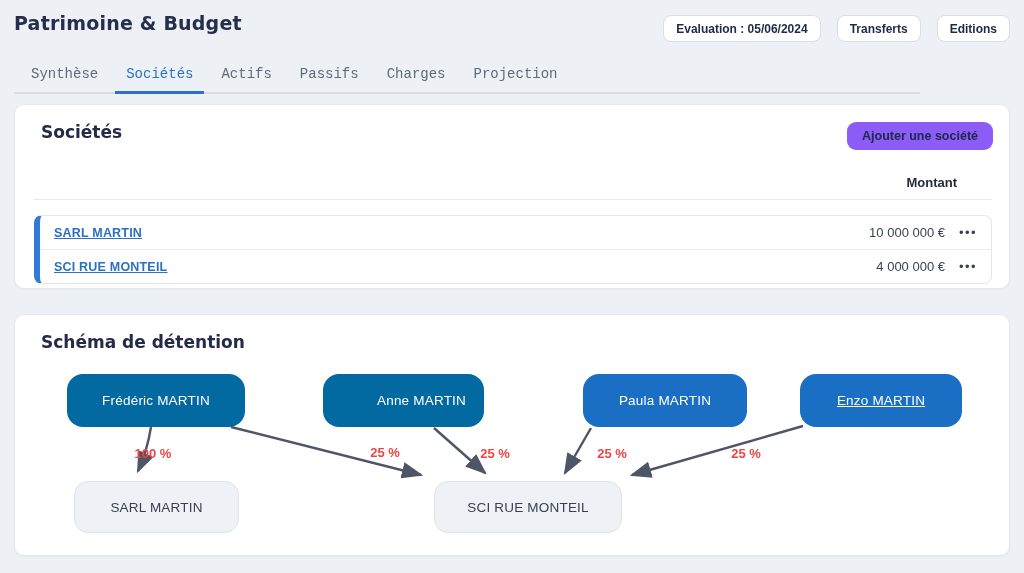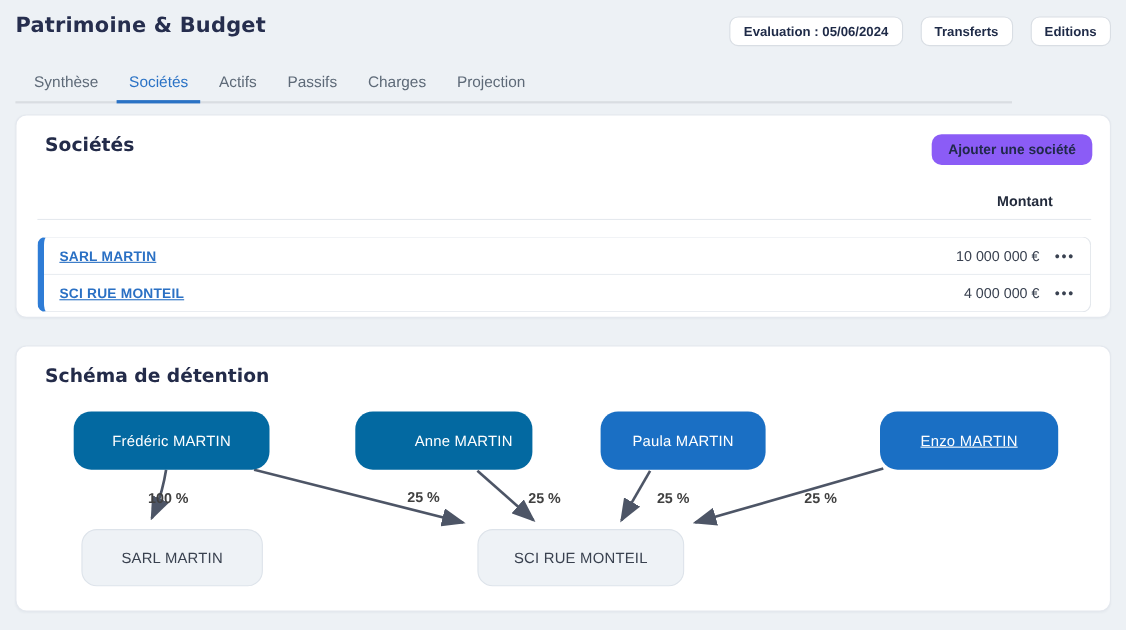--- a/index.html
+++ b/index.html
@@ -11,21 +11,21 @@
   .page-title { position:absolute; left:14px; top:12px; font-family:"DejaVu Sans", sans-serif;
                 font-size:19px; font-weight:700; color:#262e4e; letter-spacing:.2px; }
   .top-buttons { position:absolute; top:15px; right:14px; display:flex; gap:16px; }
   .btn-outline { background:#fff; border:1px solid #d9dee4; border-radius:8px; height:27px;
                  padding:0 12px; font-family:"Liberation Sans",sans-serif; font-size:12px;
                  font-weight:700; color:#1e2a47; cursor:pointer; white-space:nowrap; }
 
   
   .tabbar { position:absolute; left:14px; top:58px; width:906px; display:flex; gap:6px;
             border-bottom:2px solid #d9dde2; padding-left:6px; }
-  .tab { padding:8px 11px 9px; font-size:14px; color:#5e6a78; cursor:pointer; white-space:nowrap; }
+  .tab { padding:8px 11px 9px; font-size:14px; color:#5e6a78; cursor:pointer; white-space:nowrap;font-family:Liberation Mono, monospace; }
   .tab.active { color:#2a72c5; font-weight:500; border-bottom:3px solid #2a72c5; margin-bottom:-2px; }
 
   
   .card { position:absolute; left:14px; width:996px; background:#fff; border:1px solid #e4e8ee;
           border-radius:10px; box-shadow:0 1px 2px rgba(20,40,80,.04); }
   .card-societes { top:104px; height:185px; }
   .card-schema  { top:314px; height:242px; }
   .card-title { position:absolute; left:26px; top:17px; font-family:"DejaVu Sans", sans-serif;
                 font-size:17px; font-weight:700; color:#232b49; }
 
@@ -48,27 +48,27 @@
   
   .diagram { position:absolute; inset:0; }
   .node { position:absolute; display:flex; align-items:center; justify-content:center;
           font-size:13.5px; font-weight:500; letter-spacing:.2px; }
   .owner { border-radius:16px; color:#fff; }
   .owner-dark { background:#0369a1; }
   .owner-blue { background:#1a6fc4; }
   .company-node { border-radius:14px; background:#eef2f6; border:1px solid #dde3ea; color:#39414f; }
   .n-frederic { left:52px;  top:59px;  width:178px; height:53px; }
   .n-anne     { left:308px; top:59px;  width:161px; height:53px;padding-left:36px; }
-  .n-paula    { left:531px; top:59px;  width:150px; height:53px; }
+  .n-paula    { left:568px; top:59px;  width:164px; height:53px; }
   .n-enzo     { left:785px; top:59px;  width:162px; height:53px;text-decoration:underline; }
   .n-sarl     { left:59px;  top:166px; width:165px; height:52px; }
   .n-sci      { left:419px; top:166px; width:188px; height:52px; }
   .edges-svg { position:absolute; left:0; top:0; width:996px; height:242px; pointer-events:none; }
   .edge-label { position:absolute; transform:translate(-50%,-50%); font-size:13px; font-weight:600;
-                color:#404040; white-space:nowrap; }
+                color:#ef4444; white-space:nowrap; }
 </style>
 </head>
 <body>
 
 <div class="page">
 
   <div class="page-title">Patrimoine &amp; Budget</div>
 
   <div class="top-buttons">
     <button class="btn-outline">Evaluation : 05/06/2024</button>

